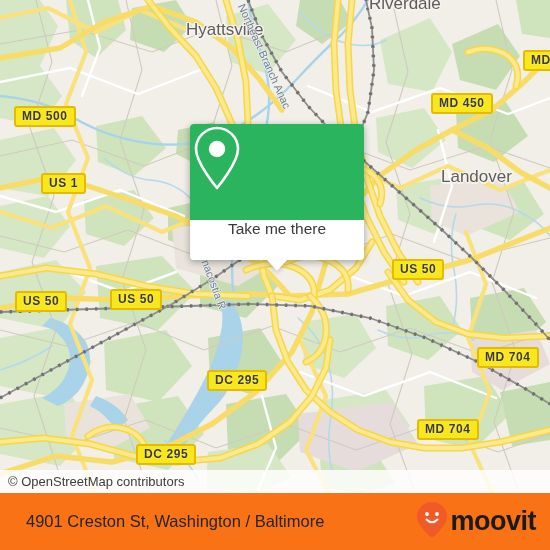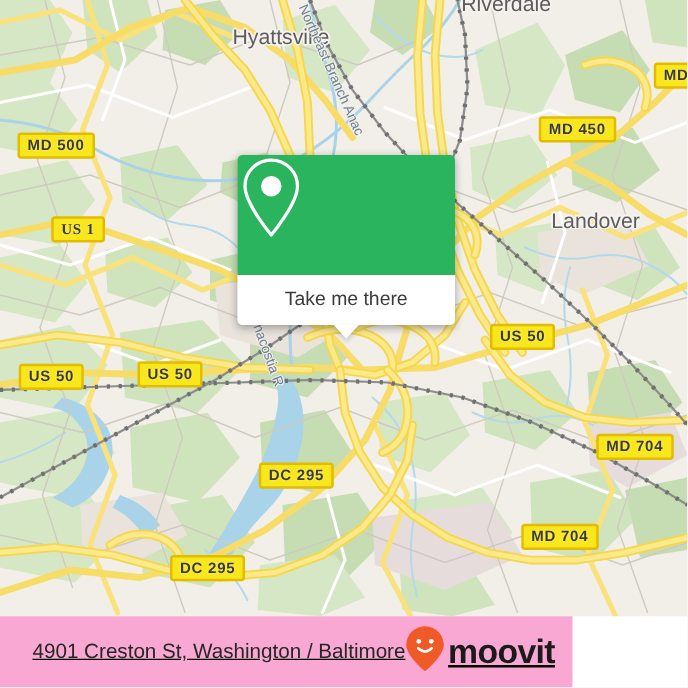--- a/index.html
+++ b/index.html
@@ -62,21 +62,21 @@
     background:#2bb45e;
     height:96px;
     border-radius:4px 4px 0 0;
     display:flex;align-items:center;justify-content:center;
   }
   .popup-foot{
     position:relative;
     background:#ffffff;
     height:40px;
     border-radius:0 0 4px 4px;
-    display:flex;align-items:center;justify-content:center;
+    display:flex;align-items:flex-start;justify-content:center;
   }
   .popup-foot .label{
     color:#3a3a3a;font-size:15.5px;
   }
   .popup-tail{
     position:absolute;left:50%;top:100%;
     width:0;height:0;margin-left:-10px;
     border-left:10px solid transparent;
     border-right:10px solid transparent;
     border-top:11px solid #ffffff;
@@ -88,22 +88,22 @@
     position:absolute;left:0;top:470px;width:550px;height:23px;
     background:rgba(255,255,255,.82);
     display:flex;align-items:center;
   }
   .attrib span{
     color:#3d3d3d;font-size:13px;padding-left:8px;
   }
 
   
   .footer{
-    position:absolute;left:0;top:493px;width:458px;height:57px;
-    background:#f9a8d4;overflow:hidden;text-decoration:underline;
+    position:absolute;left:0;top:493px;width:550px;height:57px;
+    background:#f97316;overflow:hidden;
   }
   .footer-inner{
     position:relative;width:100%;height:100%;
     display:flex;align-items:center;justify-content:space-between;
     box-sizing:border-box;padding:0 14px 0 26px;
   }
   .addr{color:#262626;font-size:16.5px;white-space:nowrap;}
   .brand{display:flex;align-items:center;gap:2px;}
   .brand-word{
     color:#1b1b1b;font-size:27px;font-weight:bold;letter-spacing:-.5px;
@@ -288,21 +288,21 @@
     <div class="place" style="left:186px;top:20px;">Hyattsville</div>
     <div class="place" style="left:369px;top:-6px;">Riverdale</div>
     <div class="place" style="left:441px;top:167px;">Landover</div>
 
     <div class="water-label" style="left:247px;top:2px;transform:rotate(66deg);">Northeast Branch Anac</div>
     <div class="water-label" style="left:211px;top:258px;transform:rotate(70deg);">nacostia R</div>
 
     <div class="shield" style="left:14px;top:62px;margin-top:44px;">MD 500</div>
     <div class="shield" style="left:419px;top:93px;margin-left:12px;">MD 450</div>
     <div class="shield" style="left:523px;top:50px;">MD</div>
-    <div class="shield" style="left:41px;top:173px;font-family:Liberation Serif, serif;">US 1</div>
+    <div class="shield" style="left:41px;top:173px;">US 1</div>
     <div class="shield" style="left:392px;top:259px;">US 50</div>
     <div class="shield" style="left:15px;top:291px;">US 50</div>
     <div class="shield" style="left:110px;top:289px;">US 50</div>
     <div class="shield" style="left:477px;top:347px;">MD 704</div>
     <div class="shield" style="left:207px;top:370px;">DC 295</div>
     <div class="shield" style="left:417px;top:419px;">MD 704</div>
     <div class="shield" style="left:136px;top:444px;">DC 295</div>
 
     <div class="popup">
       <div class="popup-head">
@@ -312,20 +312,23 @@
             <circle cx="27" cy="25" r="8.2" fill="#ffffff"></circle>
           </svg>
         </span>
       </div>
       <div class="popup-foot">
         <span class="label">Take me there</span>
         <span class="popup-tail"></span>
       </div>
     </div>
 
+    <div class="attrib">
+      <span>© OpenStreetMap contributors</span>
+    </div>
   </div>
 
   <div class="footer">
 
     <div class="footer-inner">
       <div class="addr">4901 Creston St, Washington / Baltimore</div>
       <div class="brand">
         <span>
           <svg width="32" height="38" viewBox="0 0 32 38">
             <path d="M16 1 C7.7 1 1 7.7 1 16 C1 25 16 37 16 37 C16 37 31 25 31 16 C31 7.7 24.3 1 16 1 Z" fill="#f05a28"></path>

